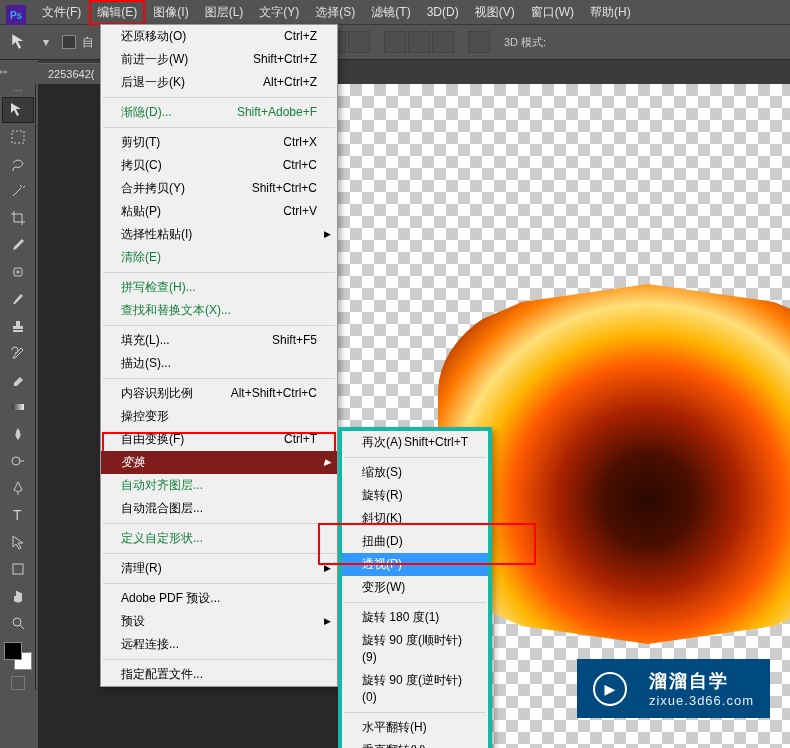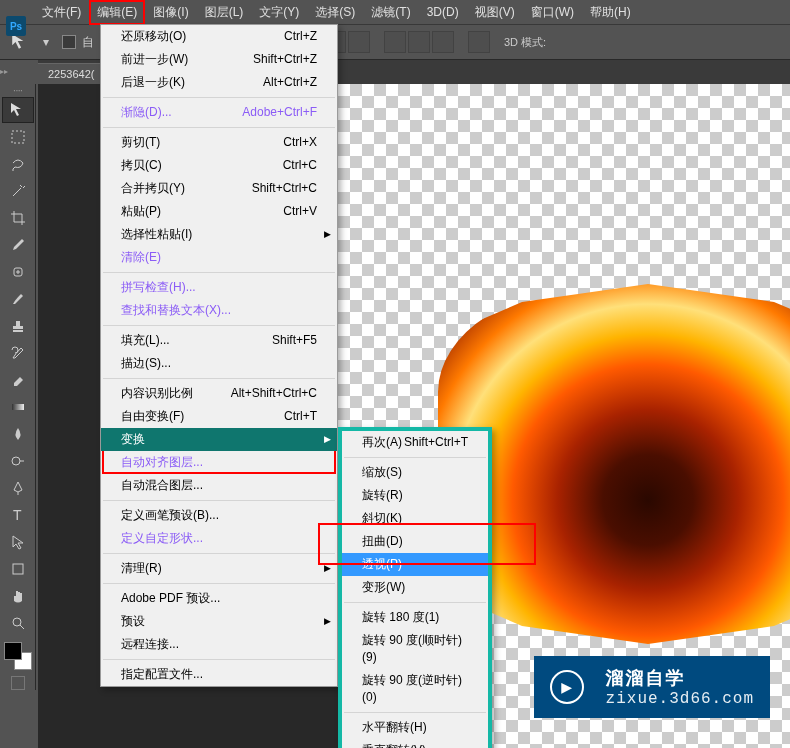--- a/index.html
+++ b/index.html
@@ -1,20 +1,20 @@
 <!DOCTYPE html>
 <html><head>
 <meta charset="utf-8">
 <style>
 * { margin: 0; padding: 0; box-sizing: border-box; font-family: "Microsoft YaHei", "SimSun", sans-serif; }
 body { width: 790px; height: 748px; background: #535353; overflow: hidden; position: relative; }
 
 
 .menubar { height: 24px; background: #535353; display: flex; align-items: center; padding-left: 34px; font-size: 12px; color: #e0e0e0; }
-.menubar .ps-icon { position: absolute; left: 6px; top: 16px; width: 20px; height: 20px; background: #0c4a6e; color: #31a8ff; display: flex; align-items: center; justify-content: center; font-weight: bold; font-size: 10px; border-radius: 2px; }
+.menubar .ps-icon { position: absolute; left: 6px; top: 5px; width: 20px; height: 20px; background: #4c1d95; color: #31a8ff; display: flex; align-items: center; justify-content: center; font-weight: bold; font-size: 10px; border-radius: 2px; }
 .menu-item { padding: 4px 8px; cursor: default; }
 .menu-item.highlighted { border: 2px solid #ff0000; padding: 2px 6px; }
 
 
 .optionsbar { height: 36px; background: #535353; border-top: 1px solid #383838; border-bottom: 1px solid #282828; display: flex; align-items: center; padding-left: 10px; gap: 6px; }
 .small-icon { width: 20px; height: 20px; display: inline-flex; align-items: center; justify-content: center; color: #ccc; font-size: 12px; }
 .checkbox { width: 14px; height: 14px; border: 1px solid #888; background: #3a3a3a; }
 .opt-label { color: #ccc; font-size: 12px; }
 .opt-group { display: flex; gap: 2px; margin-left: 8px; opacity: 0.5; }
 .opt-btn { width: 22px; height: 22px; background: #4a4a4a; border: 1px solid #333; }
@@ -52,27 +52,27 @@
   background: radial-gradient(circle at 50% 60%, #2a0800 0%, #4a0e00 15%, #a82200 30%, #ff5a00 45%, #ffb400 55%, #ffe07a 65%, #ff7a00 75%, #8a1600 90%, #2a0800 100%);
   clip-path: polygon(0 15%, 20% 5%, 50% 0, 80% 5%, 100% 15%, 100% 85%, 80% 95%, 50% 100%, 20% 95%, 0 85%);
 }
 
 
 .watermark { position: absolute; right: 20px; bottom: 30px; background: #004a7f; color: #fff; padding: 10px 16px; display: flex; align-items: center; gap: 22px; }
 .wm-icon { width: 34px; height: 34px; border: 2px solid #fff; border-radius: 50%; display: flex; align-items: center; justify-content: center; }
 .wm-icon::after { content: "\25B6"; color: #fff; font-size: 14px; }
 .wm-text { display: flex; flex-direction: column; }
 .wm-title { font-size: 18px; font-weight: bold; letter-spacing: 2px; }
-.wm-url { font-size: 16px; letter-spacing: 1px; opacity: 0.9; font-family: Liberation Mono, monospace; }
+.wm-url { font-size: 13px; letter-spacing: 1px; opacity: 0.9; }
 
 
 .menu { position: absolute; left: 100px; top: 24px; width: 238px; background: #f0f0f0; border: 1px solid #9a9a9a; box-shadow: 3px 3px 6px rgba(0,0,0,0.3); font-size: 12px; color: #000; }
 .menu .row { display: flex; justify-content: space-between; align-items: center; padding: 3px 20px 3px 20px; line-height: 17px; position: relative; }
-.menu .row.disabled { color: #8b5cf6; }
-.menu .row.hl { background: #0f766e; color: #fff; }
+.menu .row.disabled { color: #15803d; }
+.menu .row.hl { background: #7f1d1d; color: #fff; font-style: italic; }
 .menu .row .arrow { position: absolute; right: 6px; }
 .menu .sep { height: 1px; background: #d4d4d4; margin: 3px 2px; }
 .menu .box-red { position: absolute; border: 2px solid #ff0000; pointer-events: none; }
 .box-transform { left: 1px; top: 407px; width: 234px; height: 42px; }
 
 .submenu { position: absolute; left: 338px; top: 427px; width: 154px; background: #f0f0f0; border: 4px solid #14b8a6; box-shadow: 3px 3px 6px rgba(0,0,0,0.3); font-size: 12px; color: #000; }
 .submenu .row { display: flex; justify-content: space-between; padding: 3px 20px; line-height: 17px; }
 .submenu .row.hl { background: #3399ff; color: #fff; }
 .submenu .sep { height: 1px; background: #d4d4d4; margin: 3px 2px; }
 .box-perspective { position: absolute; left: 318px; top: 523px; width: 218px; height: 42px; border: 2px solid #ff0000; pointer-events: none; }
@@ -281,21 +281,21 @@
       <span>前进一步(W)</span>
       <span>Shift+Ctrl+Z</span>
     </div>
     <div class="row">
       <span>后退一步(K)</span>
       <span>Alt+Ctrl+Z</span>
     </div>
     <div class="sep"></div>
     <div class="row disabled">
       <span>渐隐(D)...</span>
-      <span>Adobe+Ctrl+F</span>
+      <span>Shift+Adobe+F</span>
     </div>
     <div class="sep"></div>
     <div class="row">
       <span>剪切(T)</span>
       <span>Ctrl+X</span>
     </div>
     <div class="row">
       <span>拷贝(C)</span>
       <span>Ctrl+C</span>
     </div>
@@ -326,39 +326,39 @@
       <span>填充(L)...</span>
       <span>Shift+F5</span>
     </div>
     <div class="row">
       <span>描边(S)...</span>
     </div>
     <div class="sep"></div>
     <div class="row">
       <span>内容识别比例</span>
       <span>Alt+Shift+Ctrl+C</span>
+    </div>
+    <div class="row">
+      <span>操控变形</span>
     </div>
     <div class="row">
       <span>自由变换(F)</span>
       <span>Ctrl+T</span>
     </div>
     <div class="row hl">
       <span>变换</span>
       <span class="arrow" style="font-size: 9px;">▶</span>
     </div>
     <div class="row disabled">
       <span>自动对齐图层...</span>
     </div>
     <div class="row">
       <span>自动混合图层...</span>
     </div>
     <div class="sep"></div>
-    <div class="row">
-      <span>定义画笔预设(B)...</span>
-    </div>
     <div class="row disabled">
       <span>定义自定形状...</span>
     </div>
     <div class="sep"></div>
     <div class="row">
       <span>清理(R)</span>
       <span class="arrow" style="font-size: 9px;">▶</span>
     </div>
     <div class="sep"></div>
     <div class="row">

